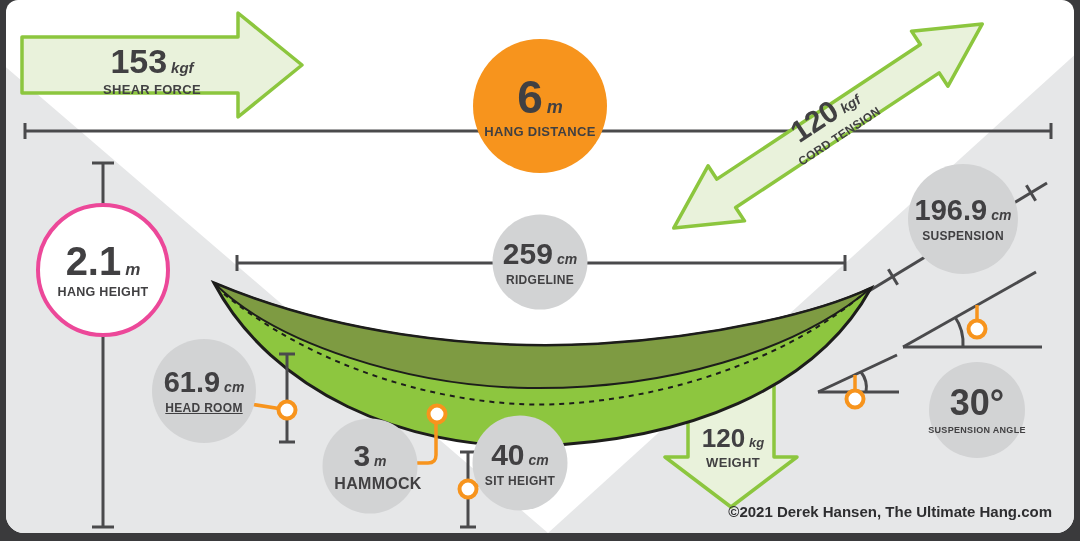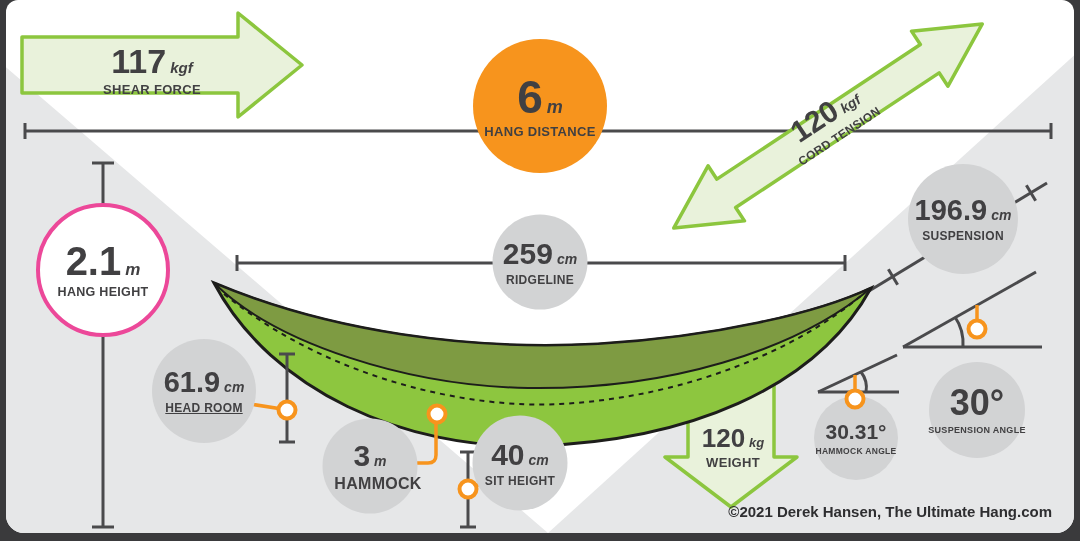--- a/index.html
+++ b/index.html
@@ -106,21 +106,21 @@
       <line x1="250" y1="404" x2="282" y2="409"></line>
       <path d="M400,463 L428,463 Q436,463 436,455 L436,421"></path>
       <line x1="472" y1="487" x2="496" y2="478"></line>
       <line x1="855" y1="375" x2="855" y2="394"></line>
       <line x1="977" y1="305" x2="977" y2="324"></line>
     </g>
   </svg>
 
   <div class="floating-label" style="left:152px;top:70px;">
     <div class="valrow" style="font-size:34px;">
-      <span>117</span>
+      <span>153</span>
       <span class="unit" style="font-size:15px;">kgf</span>
     </div>
     <div class="lbl" style="font-size:13px;">SHEAR FORCE</div>
   </div>
 
   <div class="floating-label rotated" style="left:830px;top:122px;">
     <div class="valrow" style="font-size:30px;">
       <span>120</span>
       <span class="unit" style="font-size:14px;">kgf</span>
     </div>
@@ -184,26 +184,20 @@
   </div>
 
   <div class="badge gray" style="left:520px;top:463px;width:95px;height:95px;">
     <div class="valrow" style="font-size:30px;">
       <span>40</span>
       <span class="unit" style="font-size:14px;">cm</span>
     </div>
     <div class="lbl" style="font-size:12px;">SIT HEIGHT</div>
   </div>
 
-  <div class="badge gray" style="left:856px;top:438px;width:84px;height:84px;">
-    <div class="valrow" style="font-size:21px;">
-      <span>30.31°</span>
-    </div>
-    <div class="lbl" style="font-size:8.5px;">HAMMOCK ANGLE</div>
-  </div>
 
   <div class="badge gray" style="left:977px;top:410px;width:96px;height:96px;">
     <div class="valrow" style="font-size:36px;">
       <span>30°</span>
     </div>
     <div class="lbl" style="font-size:9px;">SUSPENSION ANGLE</div>
   </div>
 
   <div class="ring" style="left:287px;top:410px;"></div>
   <div class="ring" style="left:437px;top:414px;"></div>

